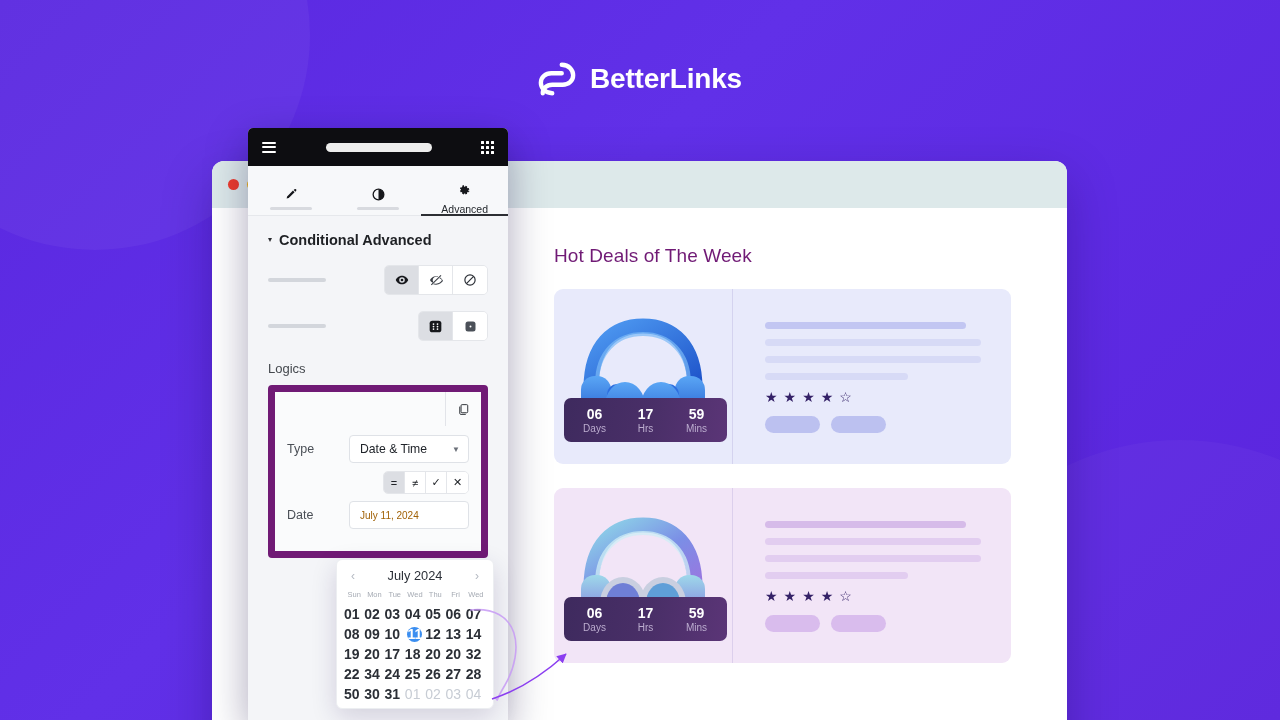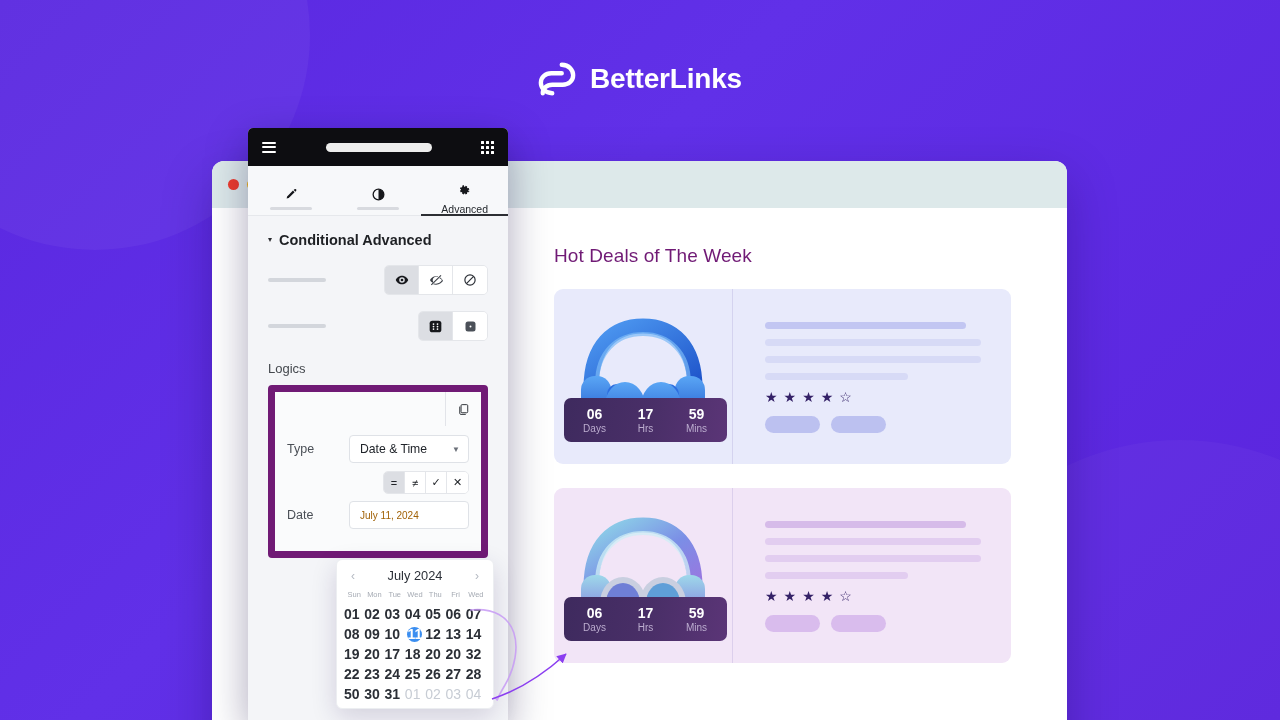--- a/index.html
+++ b/index.html
@@ -603,21 +603,21 @@
 
       <span class="cal-day">19</span>
       <span class="cal-day">20</span>
       <span class="cal-day">17</span>
       <span class="cal-day">18</span>
       <span class="cal-day">20</span>
       <span class="cal-day">20</span>
       <span class="cal-day">32</span>
 
       <span class="cal-day">22</span>
-      <span class="cal-day">23</span>
+      <span class="cal-day">34</span>
       <span class="cal-day">24</span>
       <span class="cal-day">25</span>
       <span class="cal-day">26</span>
       <span class="cal-day">27</span>
       <span class="cal-day">28</span>
 
       <span class="cal-day">50</span>
       <span class="cal-day">30</span>
       <span class="cal-day">31</span>
       <span class="cal-day muted">01</span>

